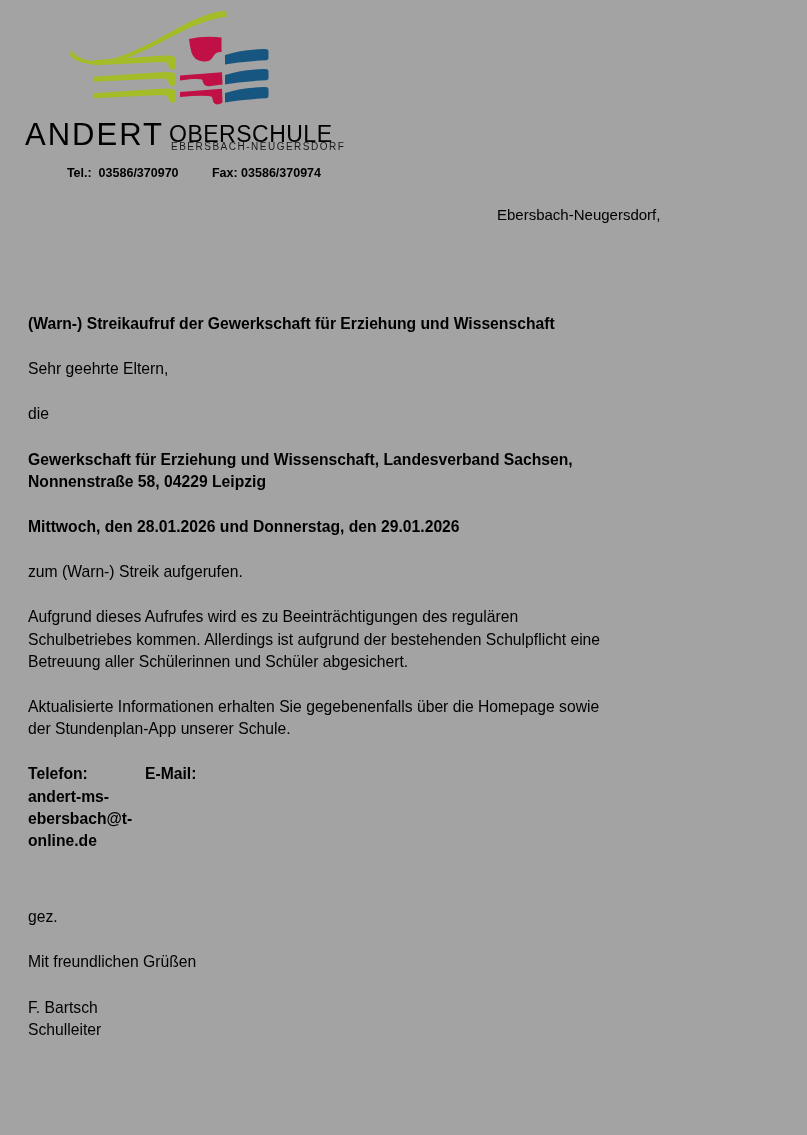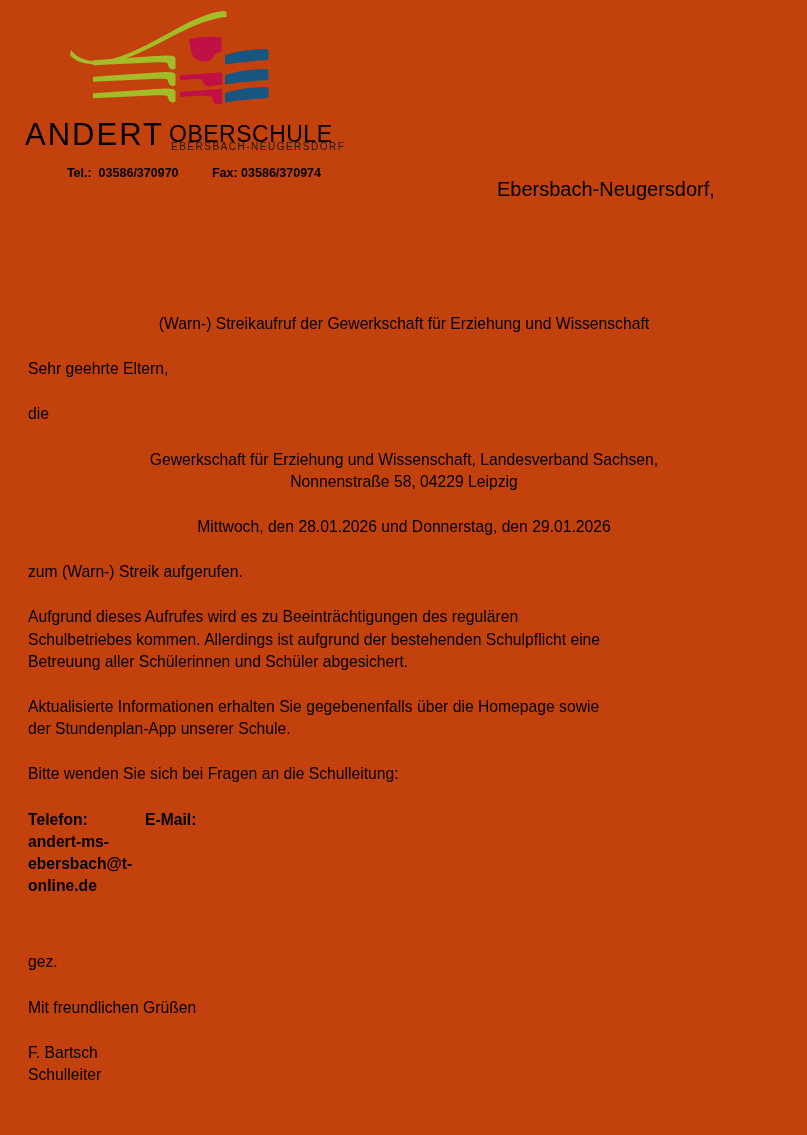--- a/index.html
+++ b/index.html
@@ -1,19 +1,19 @@
 <!DOCTYPE html>
 <html><head>
 <meta charset="utf-8">
 <style>
   html,body{margin:0;padding:0;background:#ffffff;}
   .page{
     position:relative;
     width:807px;height:1135px;
-    background:#c2410c;
+    background:#a3a3a3;
     color:#000;
     font-family:"Liberation Sans", sans-serif;
     overflow:hidden;
   }
   .logo{position:absolute;left:70px;top:8px;width:210px;height:102px;}
   .brand-primary{
     position:absolute;left:25px;top:117px;
     font-size:31px;line-height:35px;letter-spacing:2px;
     white-space:pre;
   }
@@ -27,29 +27,29 @@
     font-size:10px;line-height:11px;letter-spacing:1.5px;
     color:#1a1a1a;white-space:pre;
   }
   .telfax{
     position:absolute;left:27px;top:151px;
     font-size:12.5px;line-height:15px;font-weight:bold;
     white-space:pre;
   }
   .telfax .tel{display:inline-block;width:145px;margin-left:26px;}
   .dateline{
-    position:absolute;left:497px;top:178px;
-    font-size:20px;line-height:22.2px;
+    position:absolute;left:497px;top:204px;
+    font-size:15px;line-height:22.2px;
   }
   .letter-body{
     position:absolute;left:28px;top:313px;width:752px;
     font-size:15.7px;line-height:22.2px;
   }
   .letter-body p{margin:0 0 23px 0;white-space:pre-line;}
-  .bold{font-weight:normal;text-align:center;}
+  .bold{font-weight:bold;}
   .contact{
     display:grid;grid-template-columns:117px 1fr;
     font-weight:bold;margin:12px 0 54px 0;
   }
 </style>
 </head>
 <body>
 
 <div class="page">
 
@@ -90,21 +90,20 @@
     <p>die</p>
     <p class="bold">Gewerkschaft für Erziehung und Wissenschaft, Landesverband Sachsen,
 Nonnenstraße 58, 04229 Leipzig</p>
     <p class="bold">Mittwoch, den 28.01.2026 und Donnerstag, den 29.01.2026</p>
     <p>zum (Warn-) Streik aufgerufen.</p>
     <p>Aufgrund dieses Aufrufes wird es zu Beeinträchtigungen des regulären
 Schulbetriebes kommen. Allerdings ist aufgrund der bestehenden Schulpflicht eine
 Betreuung aller Schülerinnen und Schüler abgesichert.</p>
     <p>Aktualisierte Informationen erhalten Sie gegebenenfalls über die Homepage sowie
 der Stundenplan-App unserer Schule.</p>
-    <p>Bitte wenden Sie sich bei Fragen an die Schulleitung:</p>
 
     <div class="contact">
       <span>Telefon:</span>
       <span>E-Mail:</span>
       <span>andert-ms-ebersbach@t-online.de</span>
     </div>
 
     <p>gez.</p>
     <p>Mit freundlichen Grüßen</p>
     <p>F. Bartsch

